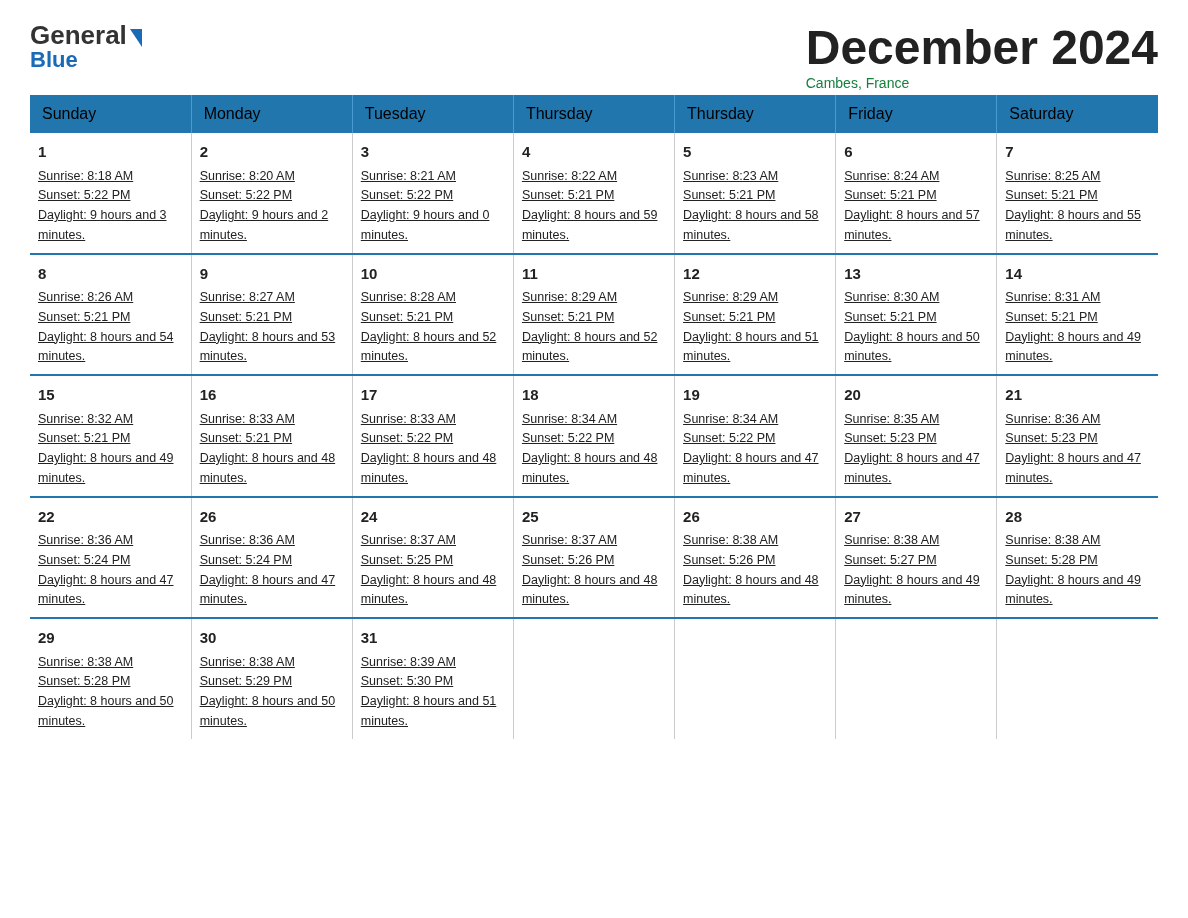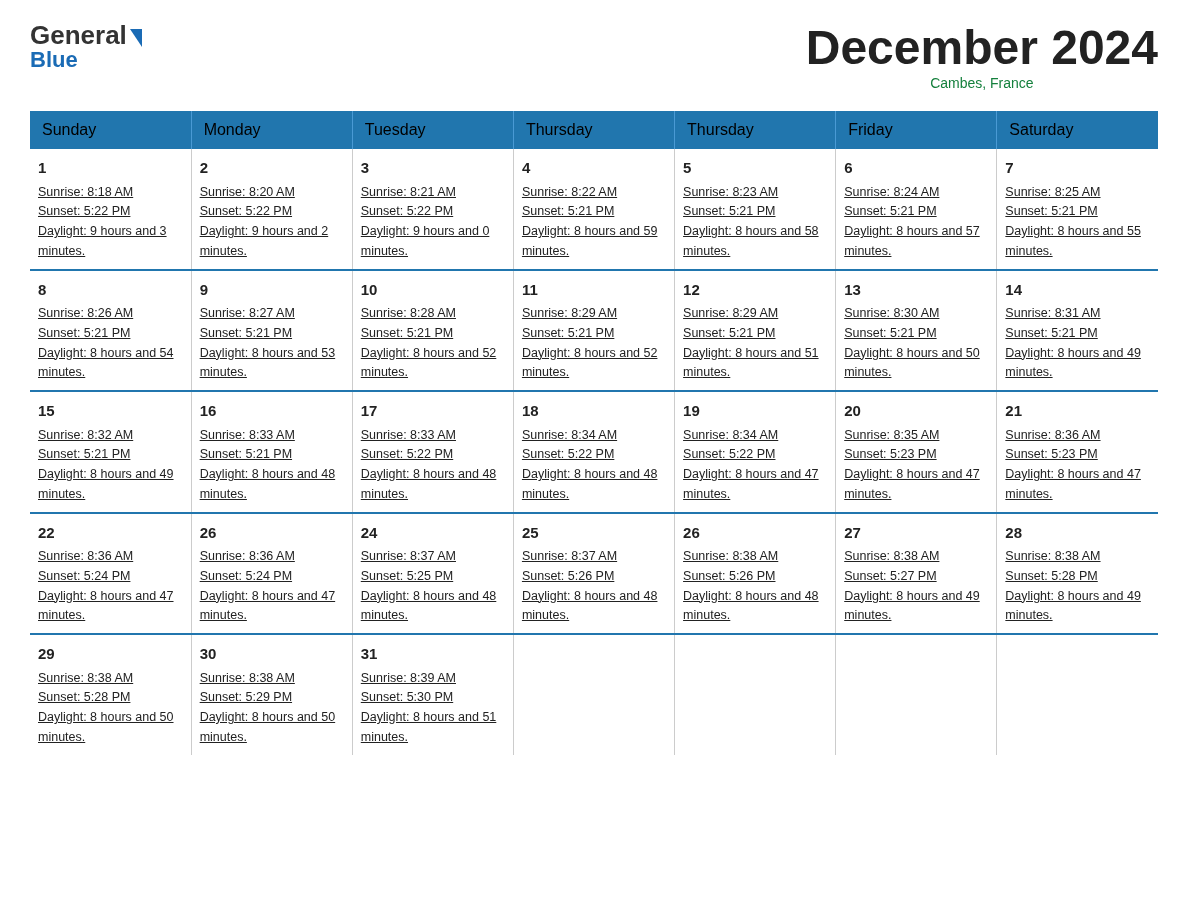--- a/index.html
+++ b/index.html
@@ -7,29 +7,29 @@
       font-family: Arial, sans-serif;
       background: #fff;
       padding: 20px 30px;
       width: 1188px;
       min-height: 918px;
     }
     .header {
       display: flex;
       justify-content: space-between;
       align-items: flex-start;
-      margin-bottom: 20px;
+      margin-bottom: 4px;
     }
     .logo {
       display: flex;
       flex-direction: column;
       align-items: flex-start;
     }
     .title-area {
-      text-align: center;
+      text-align: left;
     }
     .title-area h1 {
       font-size: 48px;
       font-weight: bold;
       color: #222;
     }
     .title-area h2 {
       font-size: 14px;
       font-weight: normal;
       color: #15803d;

